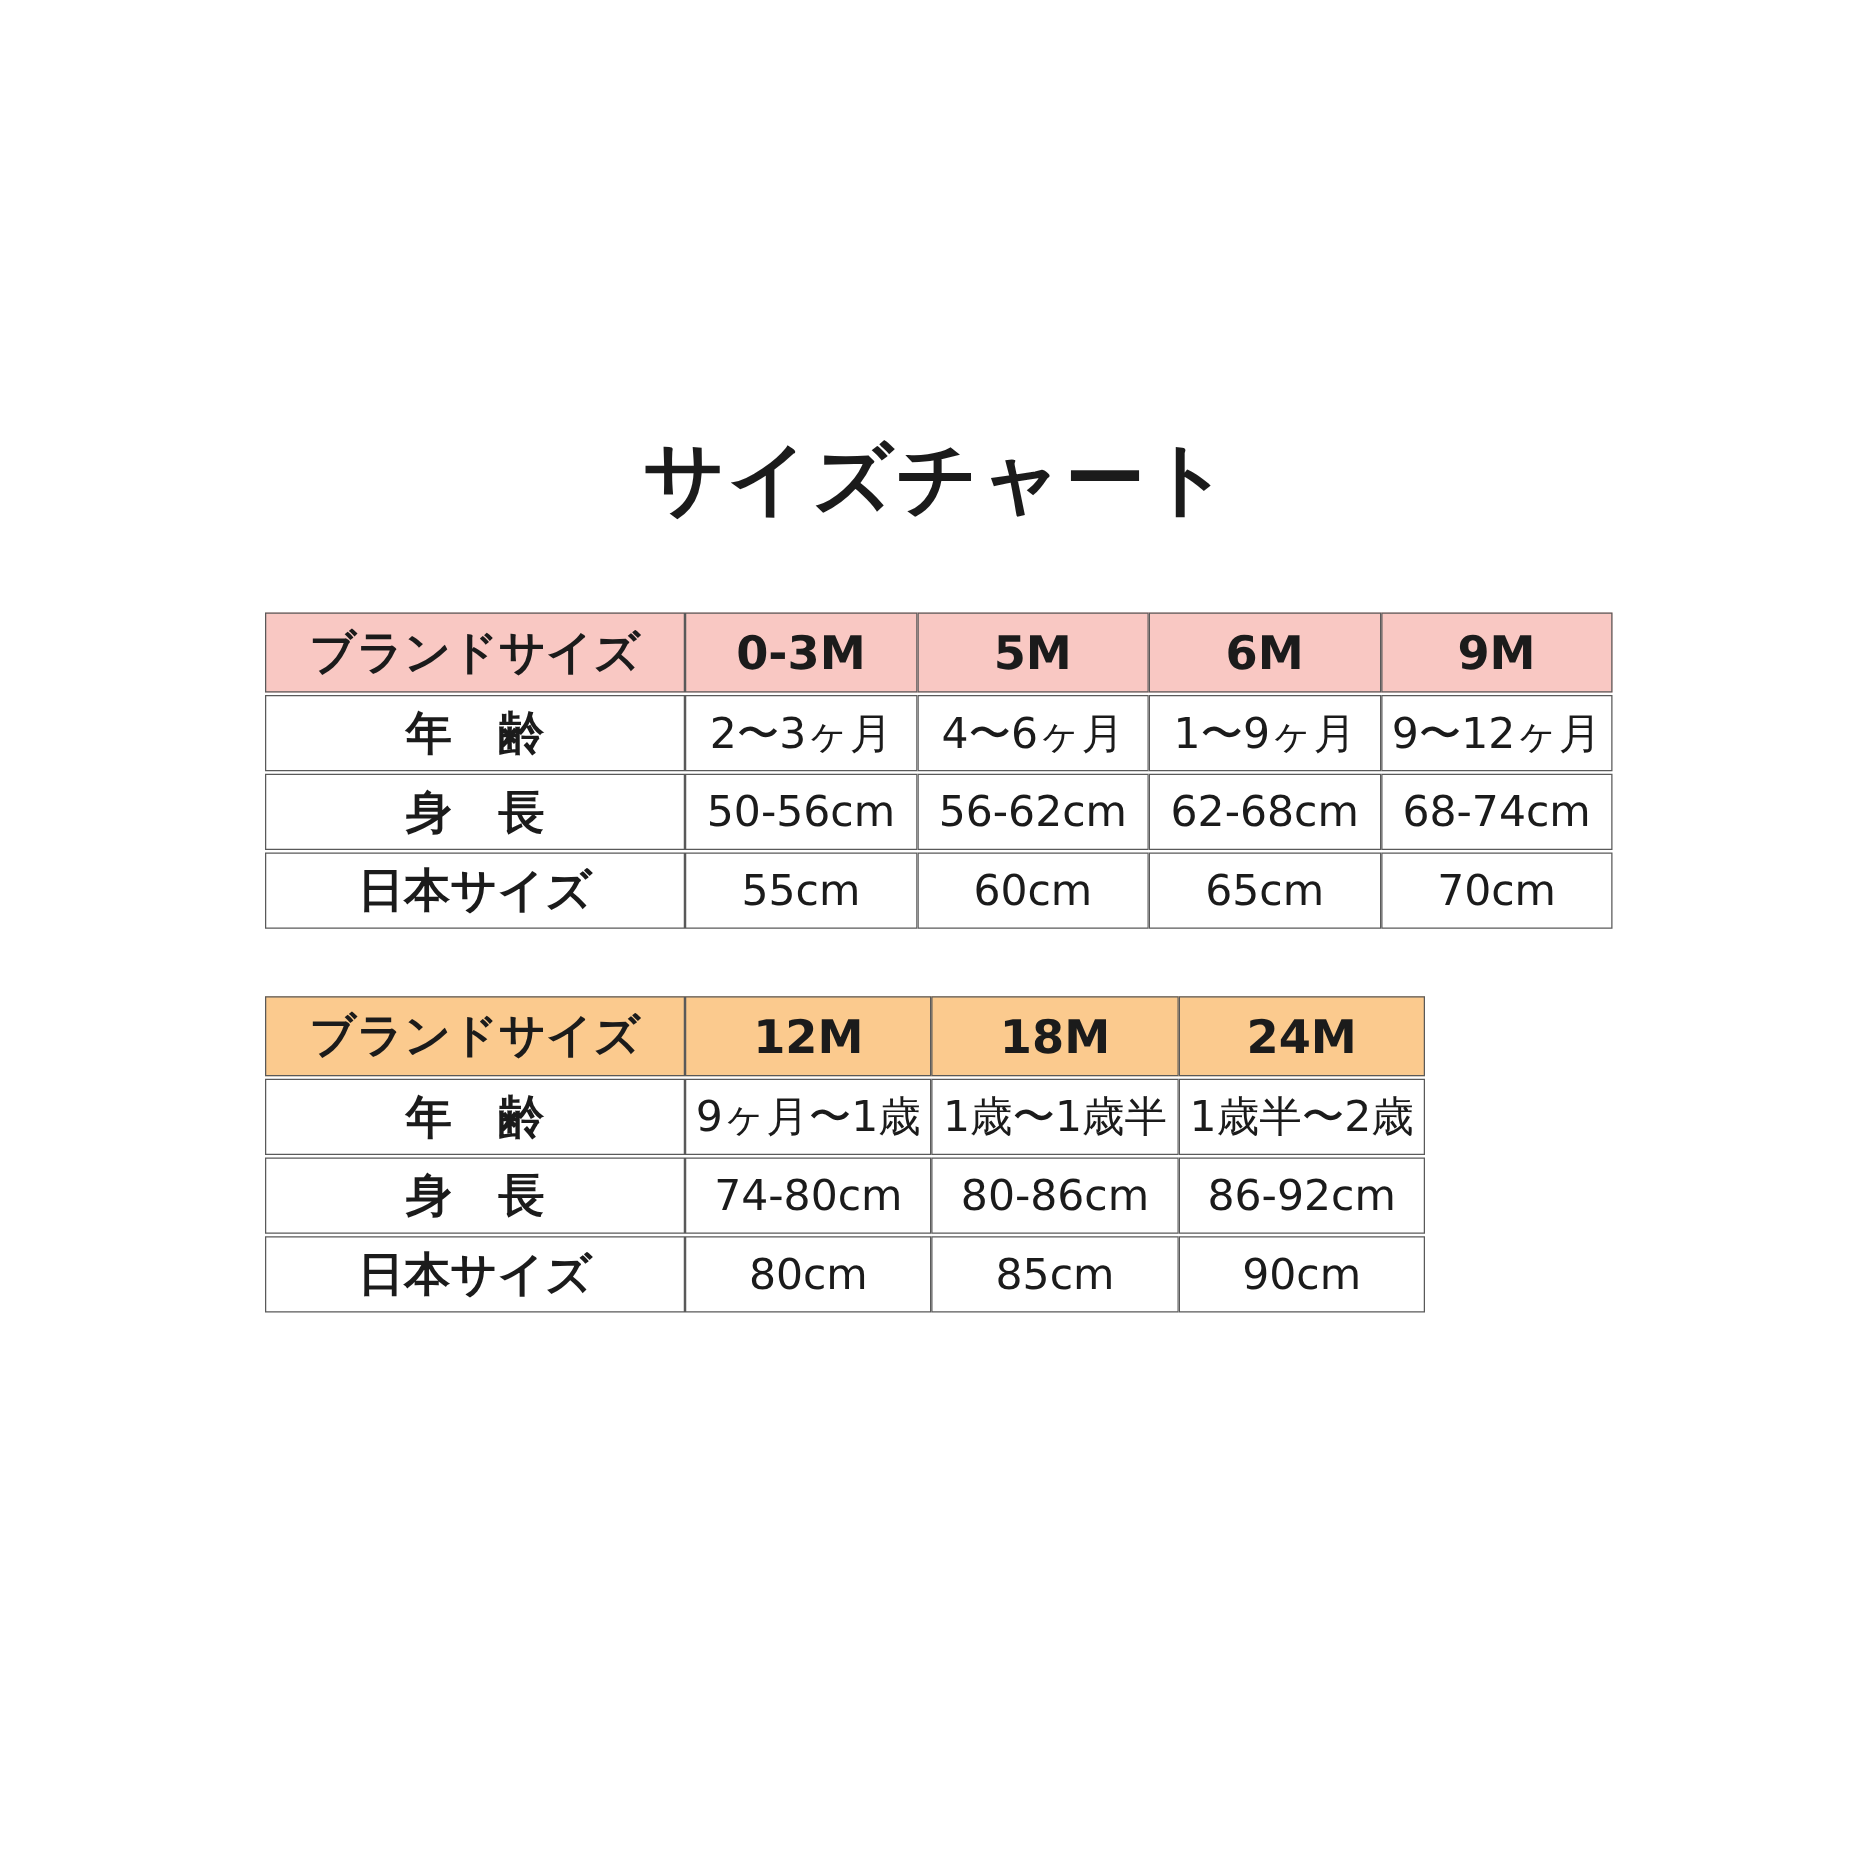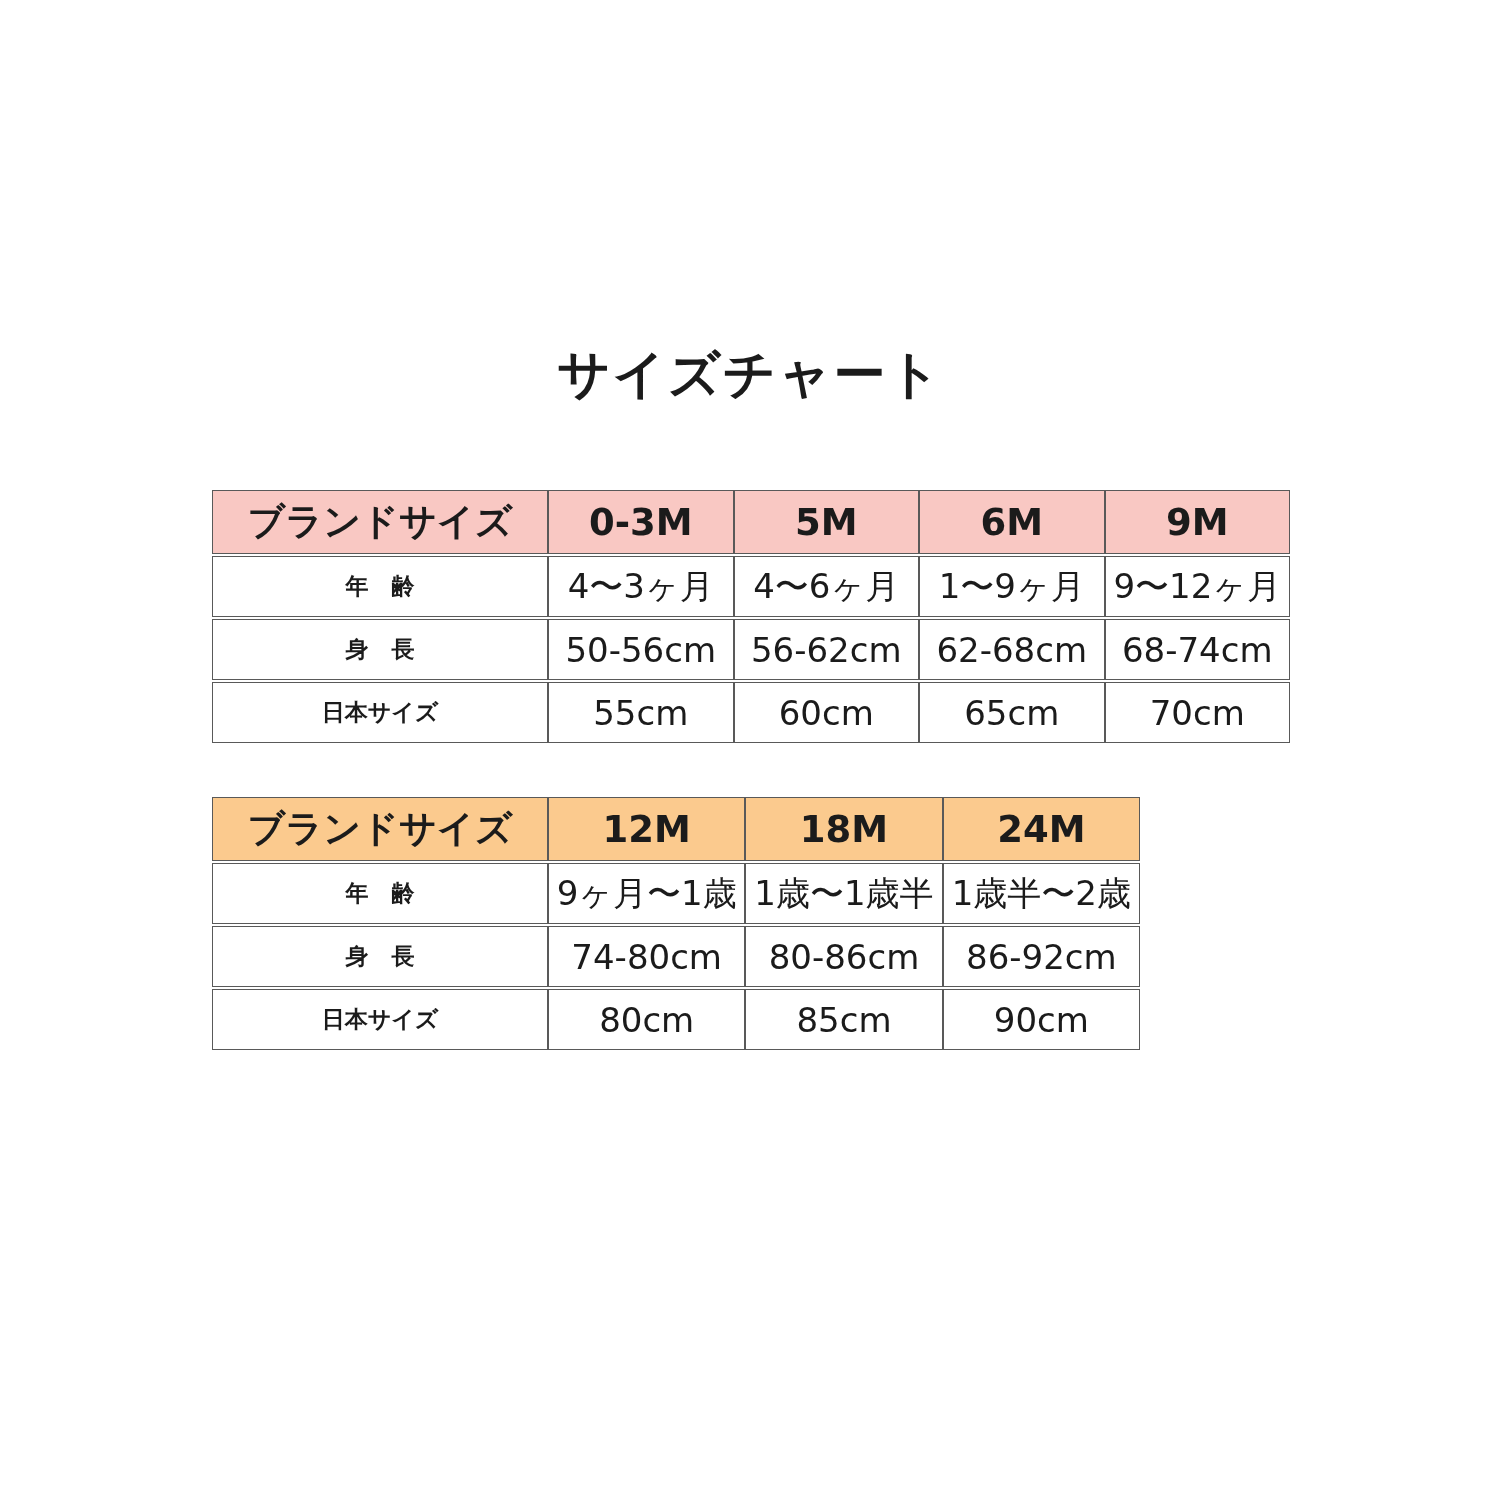--- a/index.html
+++ b/index.html
@@ -16,21 +16,21 @@
     width: 1500px;
     height: 1500px;
     overflow: hidden;
   }
   .title {
     position: absolute;
     top: 340px;
     left: 0;
     width: 1500px;
     text-align: center;
-    font-size: 52px;
+    font-size: 64px;
     font-weight: bold;
     letter-spacing: 2px;
     color: #1b1b1b;
     margin: 0;
   }
   table.size-table {
     position: absolute;
     border-collapse: separate;
     border-spacing: 0 2px;
     table-layout: fixed;
@@ -48,21 +48,21 @@
   .size-table thead th {
     height: 62px;
     font-size: 37px;
     font-weight: bold;
   }
   .size-table tbody th, .size-table tbody td {
     height: 59px;
     background: #ffffff;
   }
   .size-table tbody th.label-col {
-    font-size: 23px;
+    font-size: 37px;
     font-weight: bold;
   }
   .size-table tbody td {
     font-size: 34px;
     font-weight: normal;
   }
   .size-table .label-col { width: 326px; }
   .note {
     position: absolute;
     left: 214px;
@@ -85,21 +85,21 @@
           <th class="label-col" style="background: rgb(249, 200, 195);">ブランドサイズ</th>
           <th style="background: rgb(249, 200, 195);">0-3M</th>
           <th style="background: rgb(249, 200, 195);">5M</th>
           <th style="background: rgb(249, 200, 195);">6M</th>
           <th style="background: rgb(249, 200, 195); margin-left: 43px;">9M</th>
         </tr>
       </thead>
       <tbody>
         <tr>
           <th class="label-col">年　齢</th>
-          <td>4〜3ヶ月</td>
+          <td>2〜3ヶ月</td>
           <td>4〜6ヶ月</td>
           <td>1〜9ヶ月</td>
           <td>9〜12ヶ月</td>
         </tr>
         <tr>
           <th class="label-col">身　長</th>
           <td>50-56cm</td>
           <td>56-62cm</td>
           <td>62-68cm</td>
           <td>68-74cm</td>

